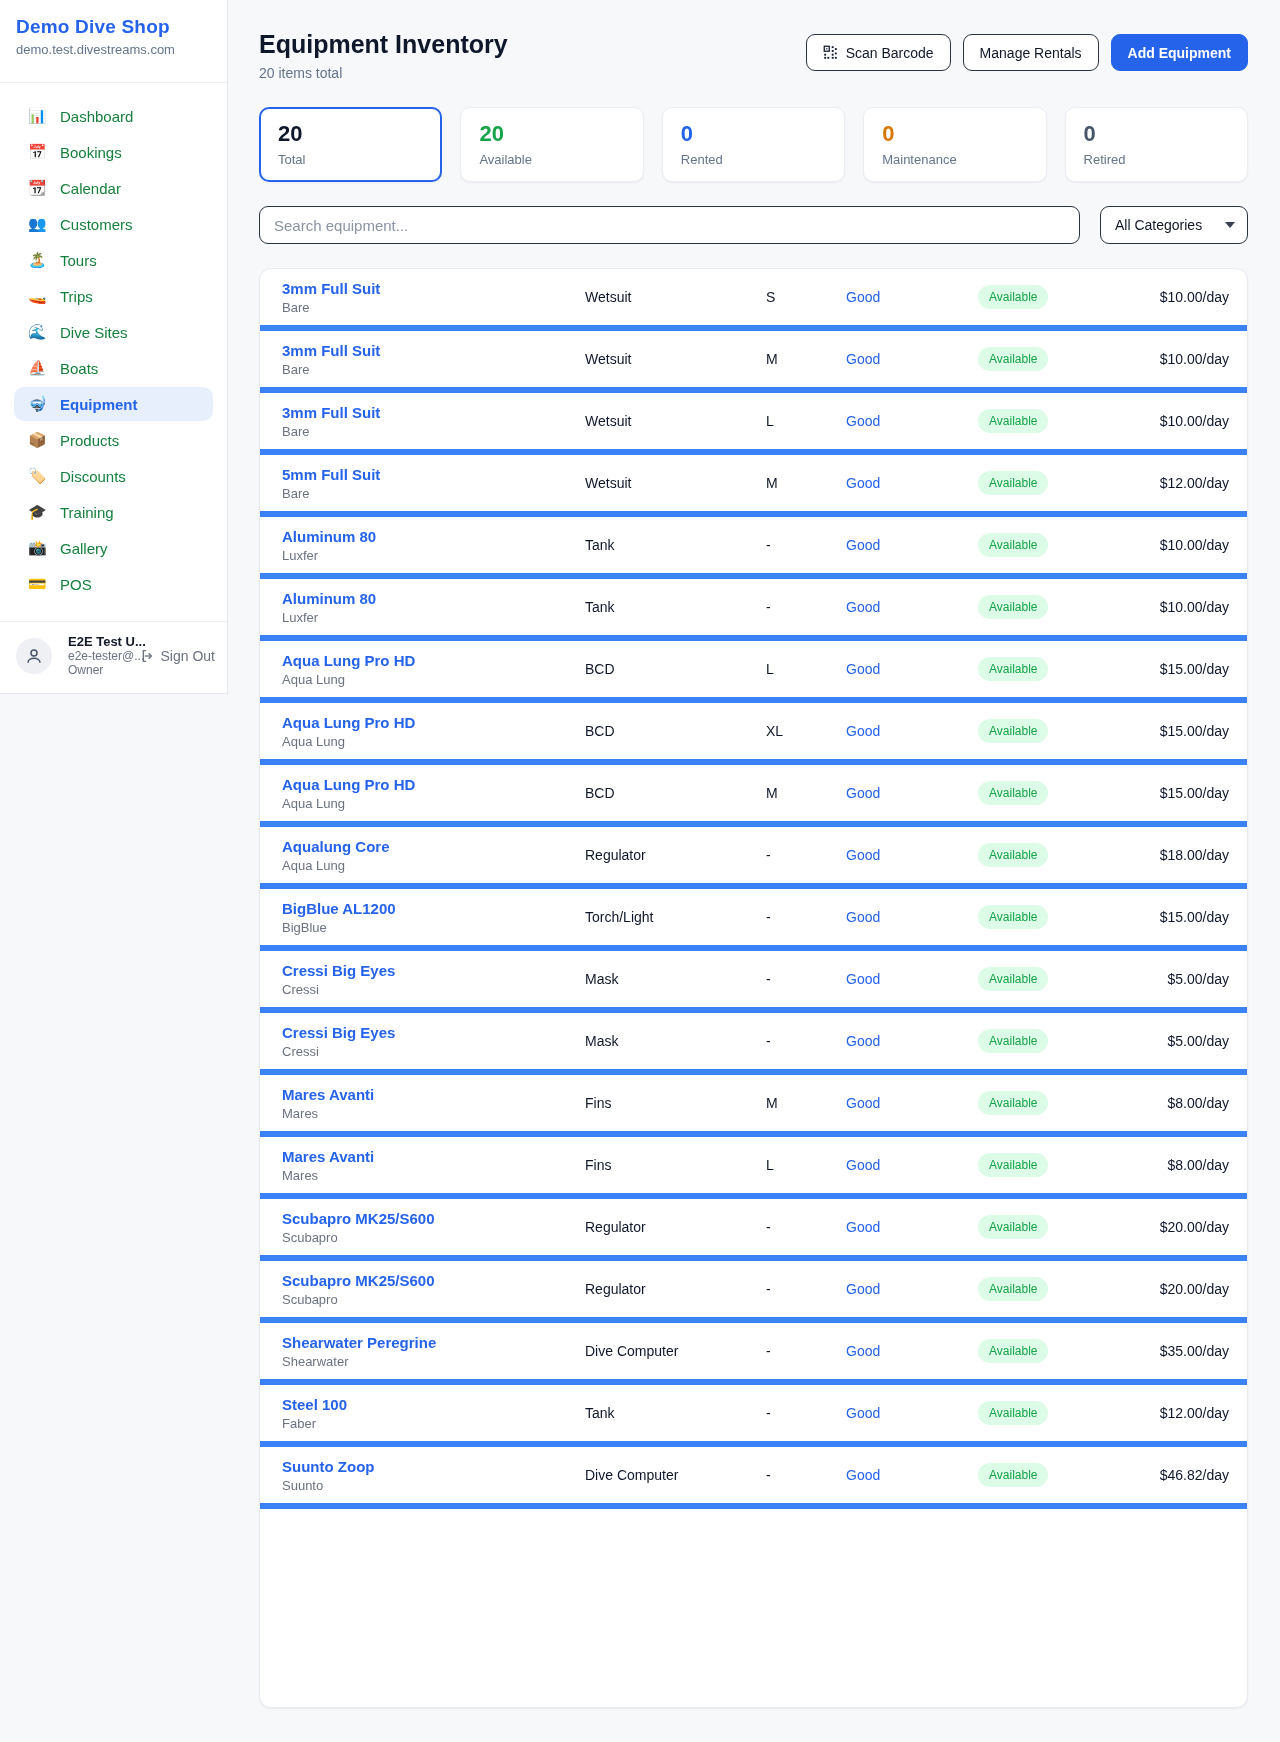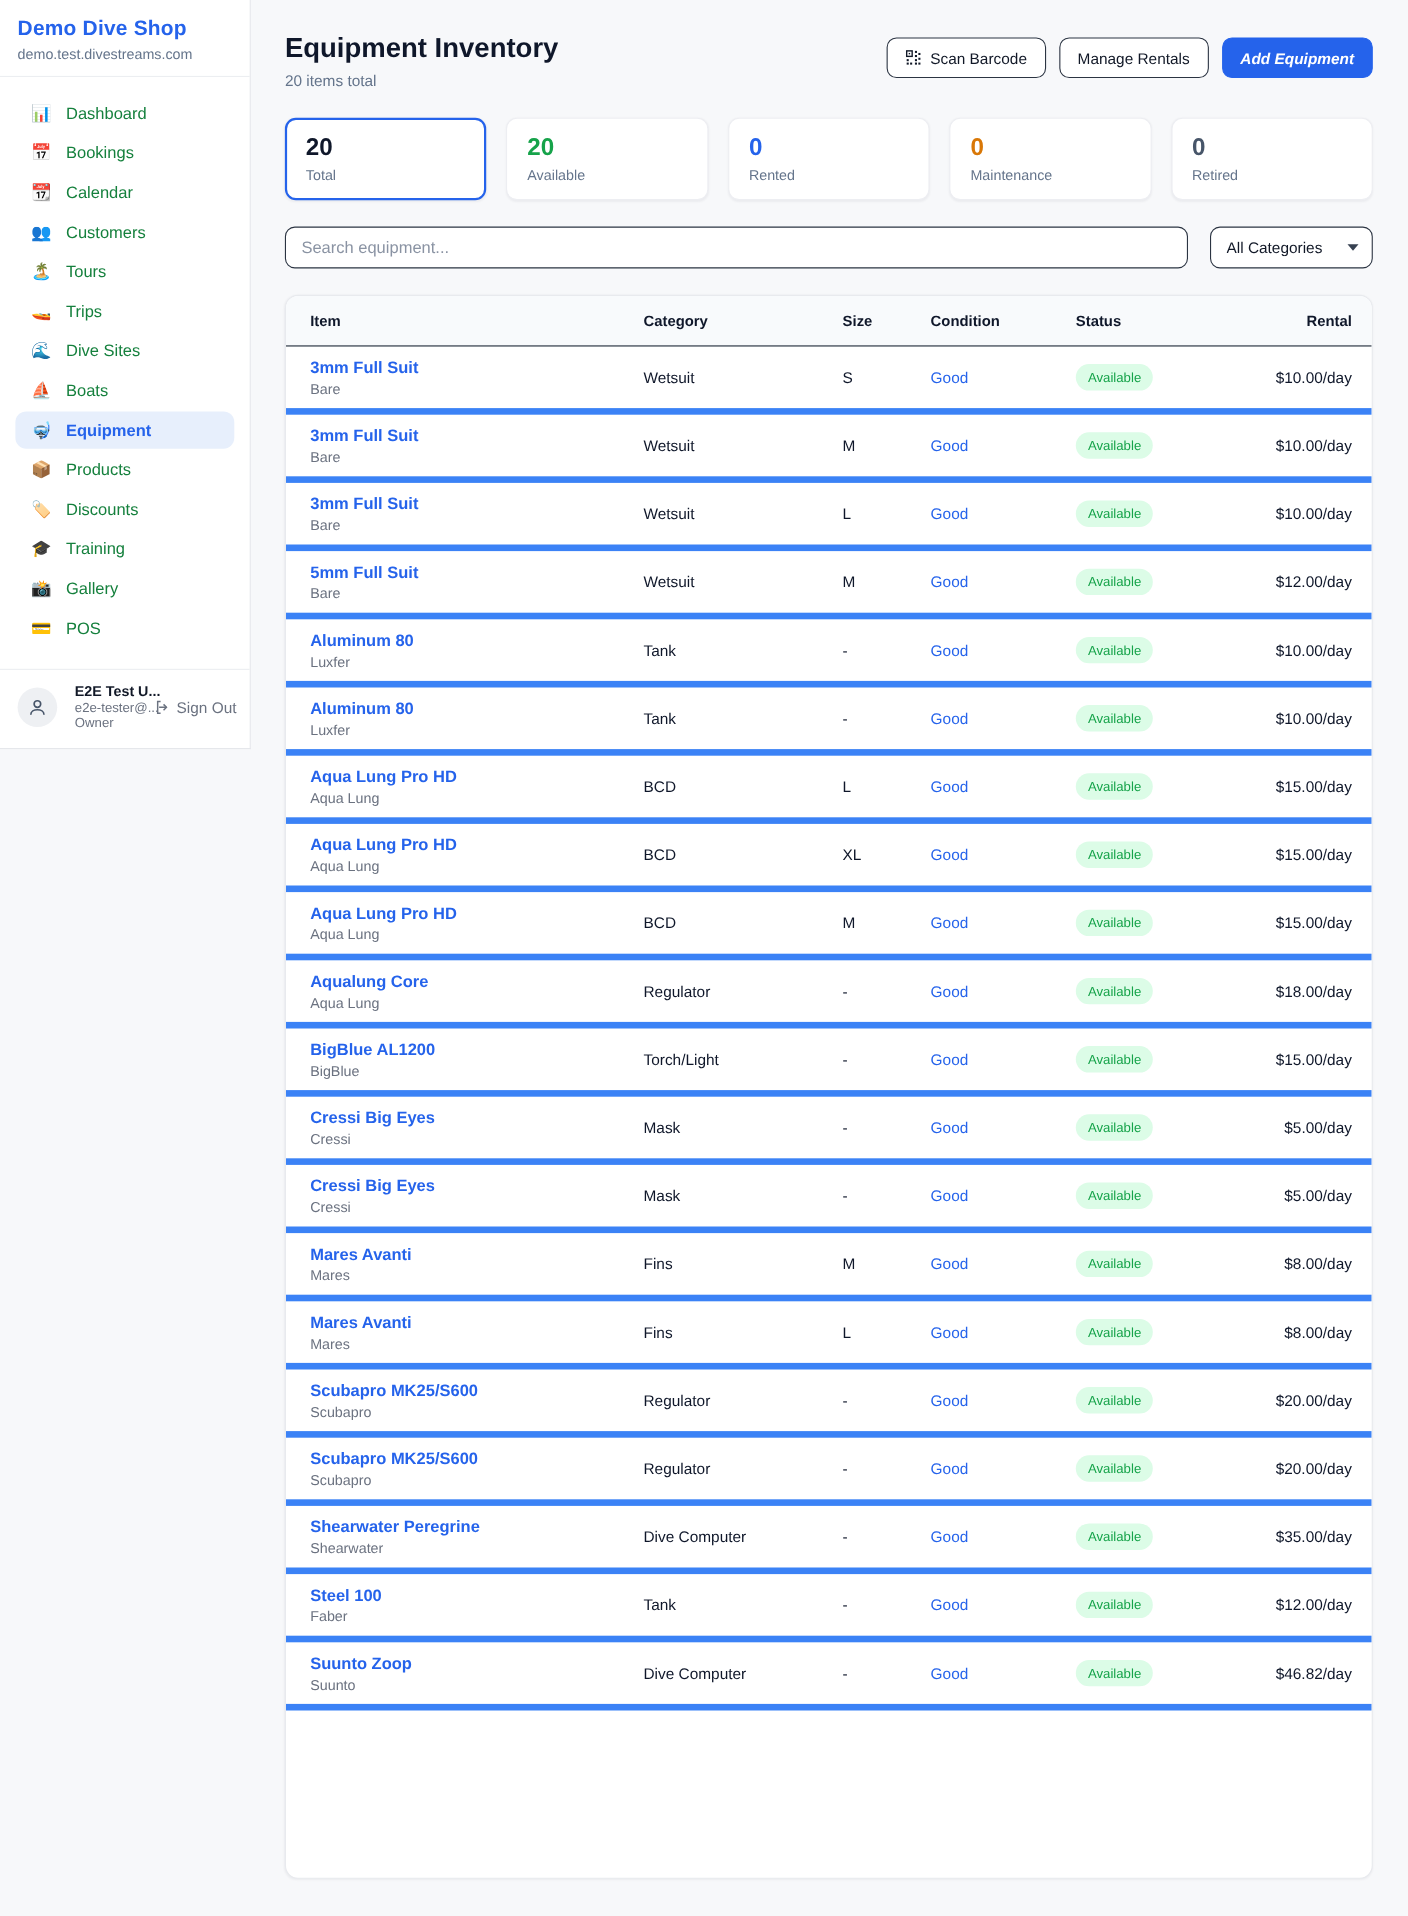--- a/index.html
+++ b/index.html
@@ -2,21 +2,21 @@
 <html><head>
 <meta charset="utf-8">
 <style>
   * { margin:0; padding:0; box-sizing:border-box; }
   html,body { background:#f7f8fa; font-family:"Liberation Sans", sans-serif; }
   .page { position:relative; width:1280px; height:1742px; background:#f7f8fa; overflow:hidden; }
 
   
   .sidebar { position:absolute; left:0; top:0; width:228px; background:#ffffff;
              border-right:1px solid #e5e7eb; border-bottom:1px solid #e5e7eb; padding-bottom:4px; }
-  .brand { padding:16px 16px 12px 16px; border-bottom:1px solid #eceef1; }
+  .brand { padding:16px 16px 25px 16px; border-bottom:1px solid #eceef1; }
   .brand-name { font-size:19px; font-weight:bold; color:#2563eb; letter-spacing:.2px; }
   .brand-domain { font-size:13px; color:#64748b; margin-top:4px; }
   .nav { padding:14px 10px 10px 10px; }
   .nav-item { display:flex; align-items:center; gap:12px; padding:8px 14px; margin:2px 4px;
               border-radius:10px; cursor:pointer; }
   .nav-item .icon { width:20px; font-size:15px; text-align:center; }
   .nav-item .lbl { font-size:15px; color:#15803d; }
   .nav-item.active { background:#e7effc; }
   .nav-item.active .lbl { color:#2563eb; font-weight:bold; }
   .user-box { border-top:1px solid #eceef1; margin-top:8px; padding:12px 12px 12px 16px;
@@ -31,21 +31,21 @@
 
   
   .main { position:absolute; left:259px; top:0; width:989px; padding-top:30px; }
   .page-head { display:flex; align-items:flex-start; justify-content:space-between; }
   .page-title { font-size:25px; font-weight:800; color:#0f172a; }
   .page-sub { font-size:14px; color:#64748b; margin-top:6px; }
   .head-actions { display:flex; gap:12px; margin-top:4px; }
   .btn { height:37px; border-radius:9px; font-size:14px; display:inline-flex; align-items:center;
          gap:8px; padding:16px 16px; cursor:pointer; background:#ffffff; border:1px solid #2b3442;
          color:#111827; font-weight:500; }
-  .btn-primary { background:#2563eb; border-color:#2563eb; color:#ffffff; font-weight:bold;font-style:italic; }
+  .btn-primary { background:#2563eb; border-color:#2563eb; color:#ffffff; font-weight:bold; }
 
   
   .stats { display:grid; grid-template-columns:repeat(5,1fr); gap:18px; margin-top:26px; }
   .stat-card { background:#ffffff; border:1px solid #edeef2; border-radius:10px; padding:13px 18px 14px 18px;
                box-shadow:0 1px 2px rgba(16,24,40,.05); cursor:pointer; }
   .stat-card.active { border:2px solid #2563eb; padding:12px 17px 13px 17px; }
   .stat-value { font-size:22px; font-weight:bold; }
   .stat-label { font-size:13px; color:#64748b; margin-top:5px; }
 
   
@@ -224,28 +224,20 @@
       </div>
 
     <div class="filters">
       <input class="search" type="text" placeholder="Search equipment..." style="">
       <div class="select-wrap">
         <select id="cat-select"><option>All Categories</option></select>
       </div>
     </div>
 
     <div class="table-card">
-      <div class="trow thead">
-        <div class="th">Item</div>
-        <div class="th">Category</div>
-        <div class="th">Size</div>
-        <div class="th">Condition</div>
-        <div class="th">Status</div>
-        <div class="th right">Rental</div>
-      </div>
       <div class="tbody" id="tbody">
           <div class="trow">
     <div class="td">
       <div class="item-name">3mm Full Suit</div>
       <div class="item-brand">Bare</div>
     </div>
     <div class="td">Wetsuit</div>
     <div class="td">S</div>
     <div class="td cond">Good</div>
     <div class="td">

